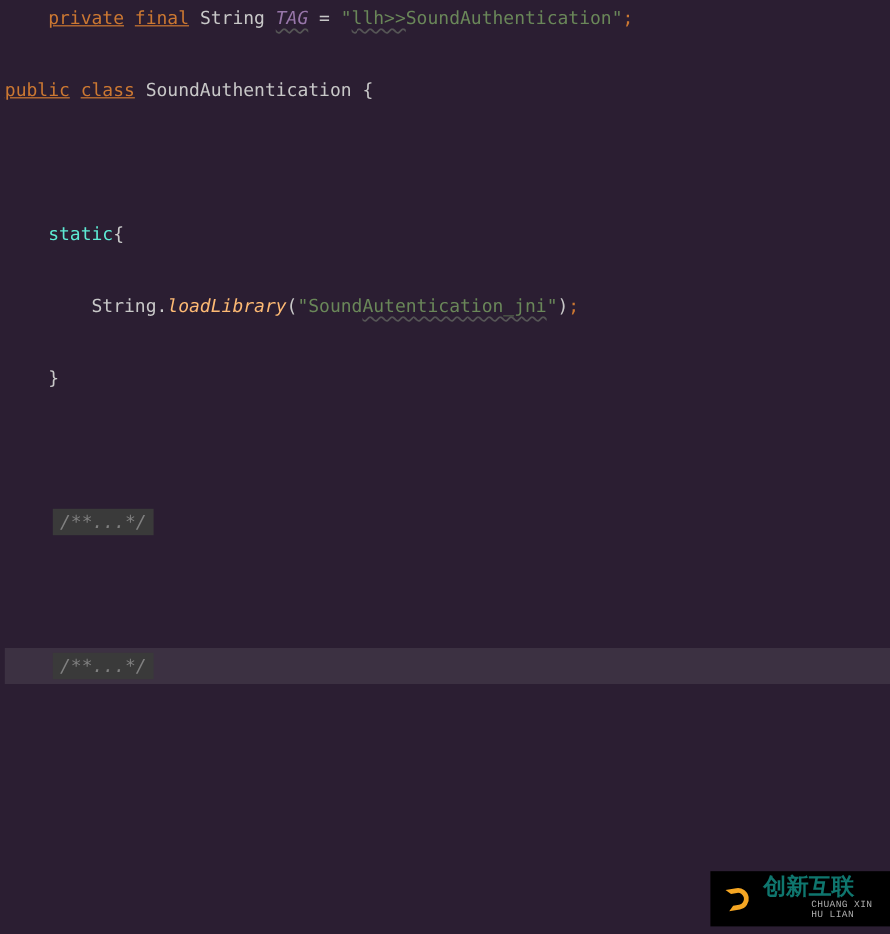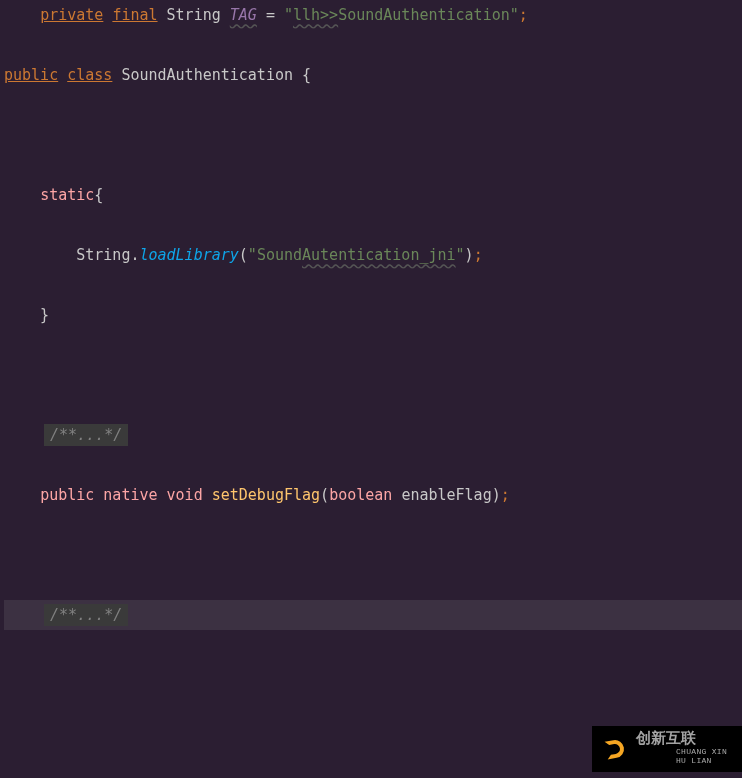--- a/index.html
+++ b/index.html
@@ -13,27 +13,27 @@
     width: 742px;
     height: 778px;
     position: relative;
   }
   pre {
     white-space: pre;
     padding: 0 0 0 4px;
   }
   .line { display: block; height: 30px; }
   .line.hl { background: #3c3142; width: 100%; }
-  .kw { color: #fca5a5; margin-top: 10px; }
+  .kw { color: #5eead4; margin-top: 10px; }
   .kw-u { color: #cc7832; text-decoration: underline; }
   .fld { color: #9876aa; font-style: italic; text-decoration: underline wavy #555; text-underline-offset: 3px; }
   .str { color: #6a8759; }
   .str-u { color: #6a8759; text-decoration: underline wavy #555; text-underline-offset: 3px; }
   .mth { color: #ffc66d; }
-  .sit { font-style: italic; color: #0ea5e9; }
+  .sit { font-style: italic; color: #fdba74; }
   .pn { color: #cc7832; }
   .cmt {
     display: inline-block;
     background: #3a3a3a;
     color: #808080;
     padding: 0 6px;
     height: 22px;
     line-height: 22px;
     font-style: italic;
     margin-left: 40px;
@@ -44,35 +44,34 @@
     bottom: 6px;
     width: 150px;
     height: 46px;
     background: #000;
     display: flex;
     align-items: center;
     padding: 0 8px;
   }
   .badge svg { flex-shrink: 0; margin-right: 6px; }
   .badge-txt { display: flex; flex-direction: column; line-height: 1.1; }
-  .badge-cn { color: #a3a3a3; font-size: 15px; font-weight: bold; }
+  .badge-cn { color: #0f766e; font-size: 19px; font-weight: bold; }
   .badge-en { color: #aaa; font-size: 8px; letter-spacing: 0.3px; margin-left: 40px; }
 </style>
 </head>
 <body>
 
 <pre><span class="line">    <span class="kw-u">private</span> <span class="kw-u">final</span> <span>String</span> <span class="fld">TAG</span> = <span class="str">"</span><span class="str-u">llh&gt;&gt;</span><span class="str">SoundAuthentication</span><span class="str">"</span><span class="pn">;</span></span>
 <span class="line"><span class="kw-u">public</span> <span class="kw-u">class</span> <span>SoundAuthentication</span> {</span>
 <span class="line"></span>
 <span class="line">    <span class="kw">static</span>{</span>
 <span class="line">        <span>String.</span><span class="sit">loadLibrary</span>(<span class="str">"</span><span class="str">Sound</span><span class="str-u">Autentication_jni</span><span class="str">"</span>)<span class="pn">;</span></span>
 <span class="line">    }</span>
 <span class="line"></span>
 <span class="line"><span class="cmt">/**...*/</span></span>
-<span class="line">    <span class="kw">public</span> <span class="kw">native</span> <span class="kw">void</span> <span class="mth">setDebugFlag</span>(<span class="kw">boolean</span> <span>enableFlag</span>)<span class="pn">;</span></span>
 <span class="line"></span>
 <span class="line hl"><span class="cmt">/**...*/</span></span>
 <span class="line"></span>
 
 
 
 
 
 
 

